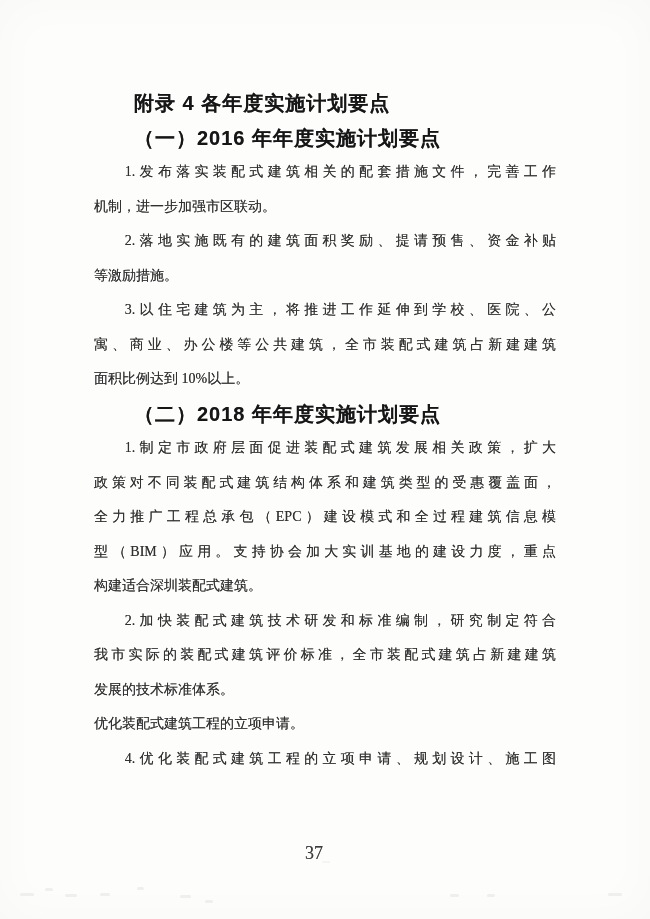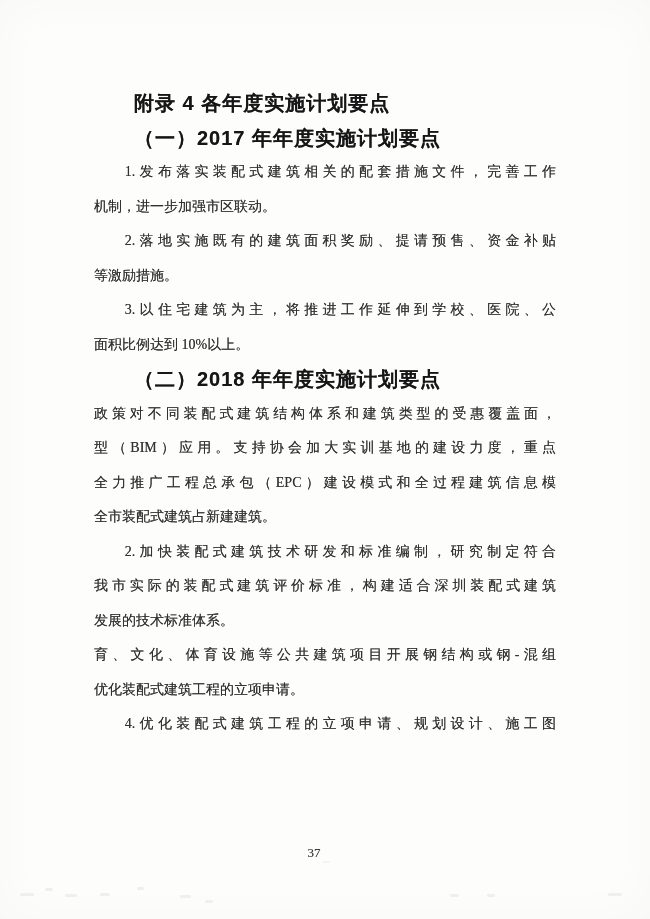--- a/index.html
+++ b/index.html
@@ -52,21 +52,21 @@
     text-align: left;
     text-align-last: left;
     letter-spacing: 1px;
   }
   .pagenum {
     position: absolute;
     top: 843px;
     left: 94px;
     width: 440px;
     text-align: center;
-    font-size: 13px;
+    font-size: 18px;
     line-height: 20px;
     color: #3c3c3c;
     text-shadow: 0 0 0.5px rgba(60,60,60,0.6);
   }
   .noise {
     position: absolute;
     left: 0; top: 0; width: 100%; height: 100%;
     pointer-events: none;
   }
   .noise span {
@@ -75,36 +75,37 @@
     border-radius: 2px;
     opacity: 0.55;
   }
 </style>
 </head>
 <body>
 
 <div class="page">
   <div class="content" id="content">
       <div class="line h1">附录 4 各年度实施计划要点</div>
-      <div class="line h2">（一）2017 年年度实施计划要点</div>
+      <div class="line h2">（一）2016 年年度实施计划要点</div>
       <div class="line first">1.发布落实装配式建筑相关的配套措施文件，完善工作</div>
       <div class="line end">机制，进一步加强市区联动。</div>
       <div class="line first">2.落地实施既有的建筑面积奖励、提请预售、资金补贴</div>
       <div class="line end">等激励措施。</div>
       <div class="line first">3.以住宅建筑为主，将推进工作延伸到学校、医院、公</div>
+      <div class="line mid">寓、商业、办公楼等公共建筑，全市装配式建筑占新建建筑</div>
       <div class="line end">面积比例达到 10%以上。</div>
       <div class="line h2">（二）2018 年年度实施计划要点</div>
+      <div class="line first">1.制定市政府层面促进装配式建筑发展相关政策，扩大</div>
       <div class="line mid">政策对不同装配式建筑结构体系和建筑类型的受惠覆盖面，</div>
+      <div class="line mid">全力推广工程总承包（EPC）建设模式和全过程建筑信息模</div>
       <div class="line mid">型（BIM）应用。支持协会加大实训基地的建设力度，重点</div>
-      <div class="line mid">全力推广工程总承包（EPC）建设模式和全过程建筑信息模</div>
-      <div class="line end">全市装配式建筑占新建建筑。</div>
+      <div class="line end">构建适合深圳装配式建筑。</div>
       <div class="line first">2.加快装配式建筑技术研发和标准编制，研究制定符合</div>
-      <div class="line mid">我市实际的装配式建筑评价标准，构建适合深圳装配式建筑</div>
+      <div class="line mid">我市实际的装配式建筑评价标准，全市装配式建筑占新建建筑</div>
       <div class="line end">发展的技术标准体系。</div>
-      <div class="line mid">育、文化、体育设施等公共建筑项目开展钢结构或钢-混组</div>
       <div class="line end">优化装配式建筑工程的立项申请。</div>
       <div class="line first">4.优化装配式建筑工程的立项申请、规划设计、施工图</div>
     </div>
   <div class="pagenum">37</div>
   <div class="noise">
     <span style="left:20px;  top:893px; width:14px; height:3px;"></span>
     <span style="left:45px;  top:888px; width:8px;  height:3px;"></span>
     <span style="left:65px;  top:894px; width:12px; height:3px;"></span>
     <span style="left:100px; top:893px; width:10px; height:3px;"></span>
     <span style="left:137px; top:887px; width:7px;  height:3px;"></span>

